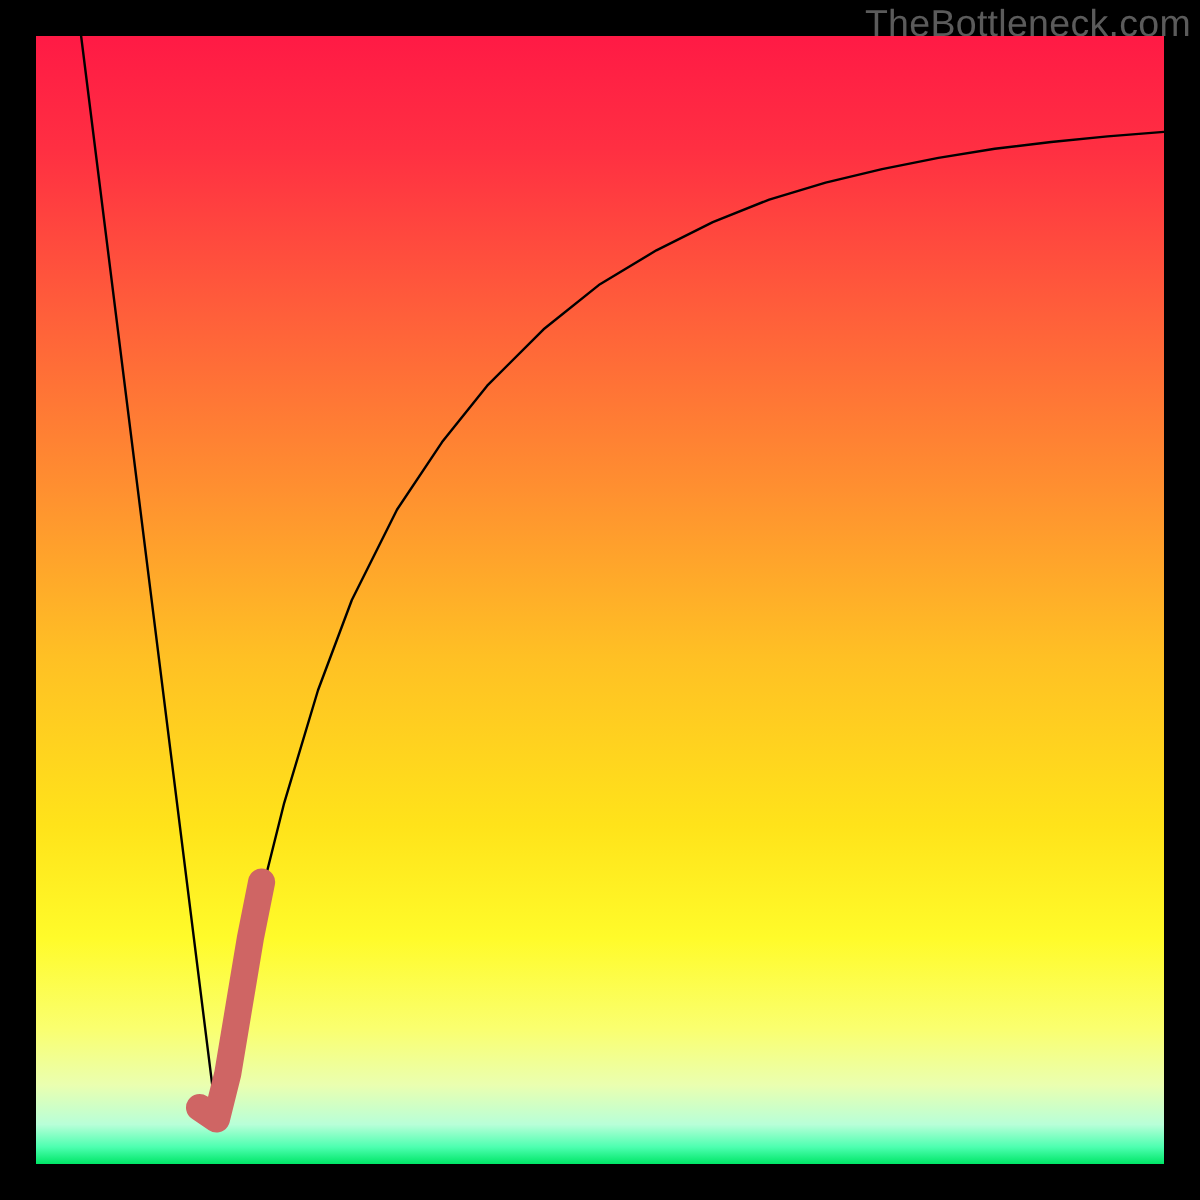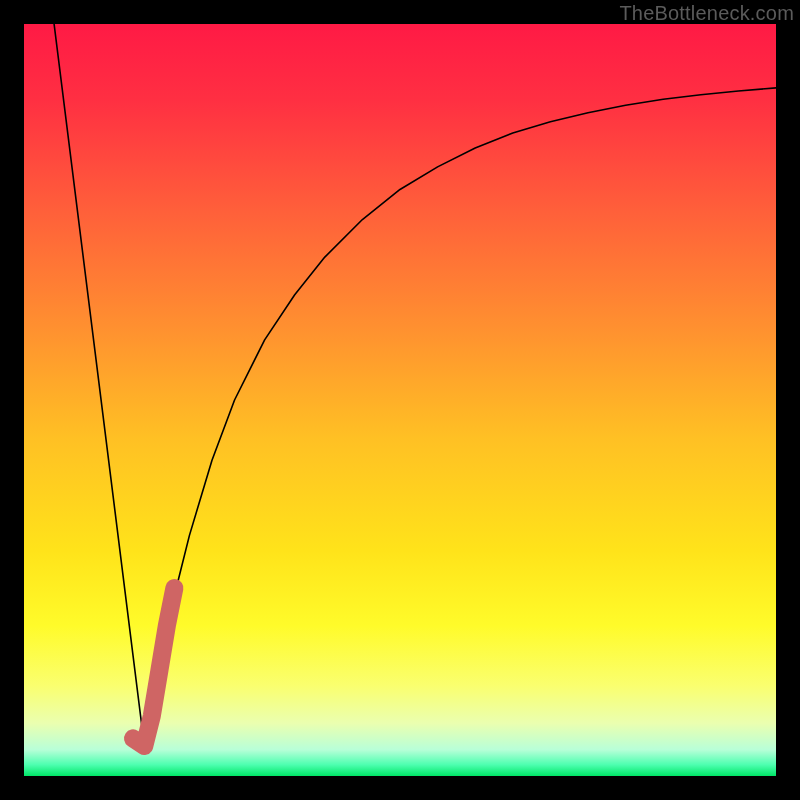--- a/index.html
+++ b/index.html
@@ -39,21 +39,21 @@
     left: 0;
     top: 0;
     width: 100%;
     height: 100%;
   }
   .watermark {
     position: absolute;
     top: 2px;
     right: 6px;
     color: #5b5b5b;
-    font-size: 20px;
+    font-size: 25px;
     letter-spacing: 0.2px;
     font-weight: 400;
   }
 </style>
 </head>
 <body>
 
 <div class="frame">
 
   <div class="watermark">TheBottleneck.com</div>

